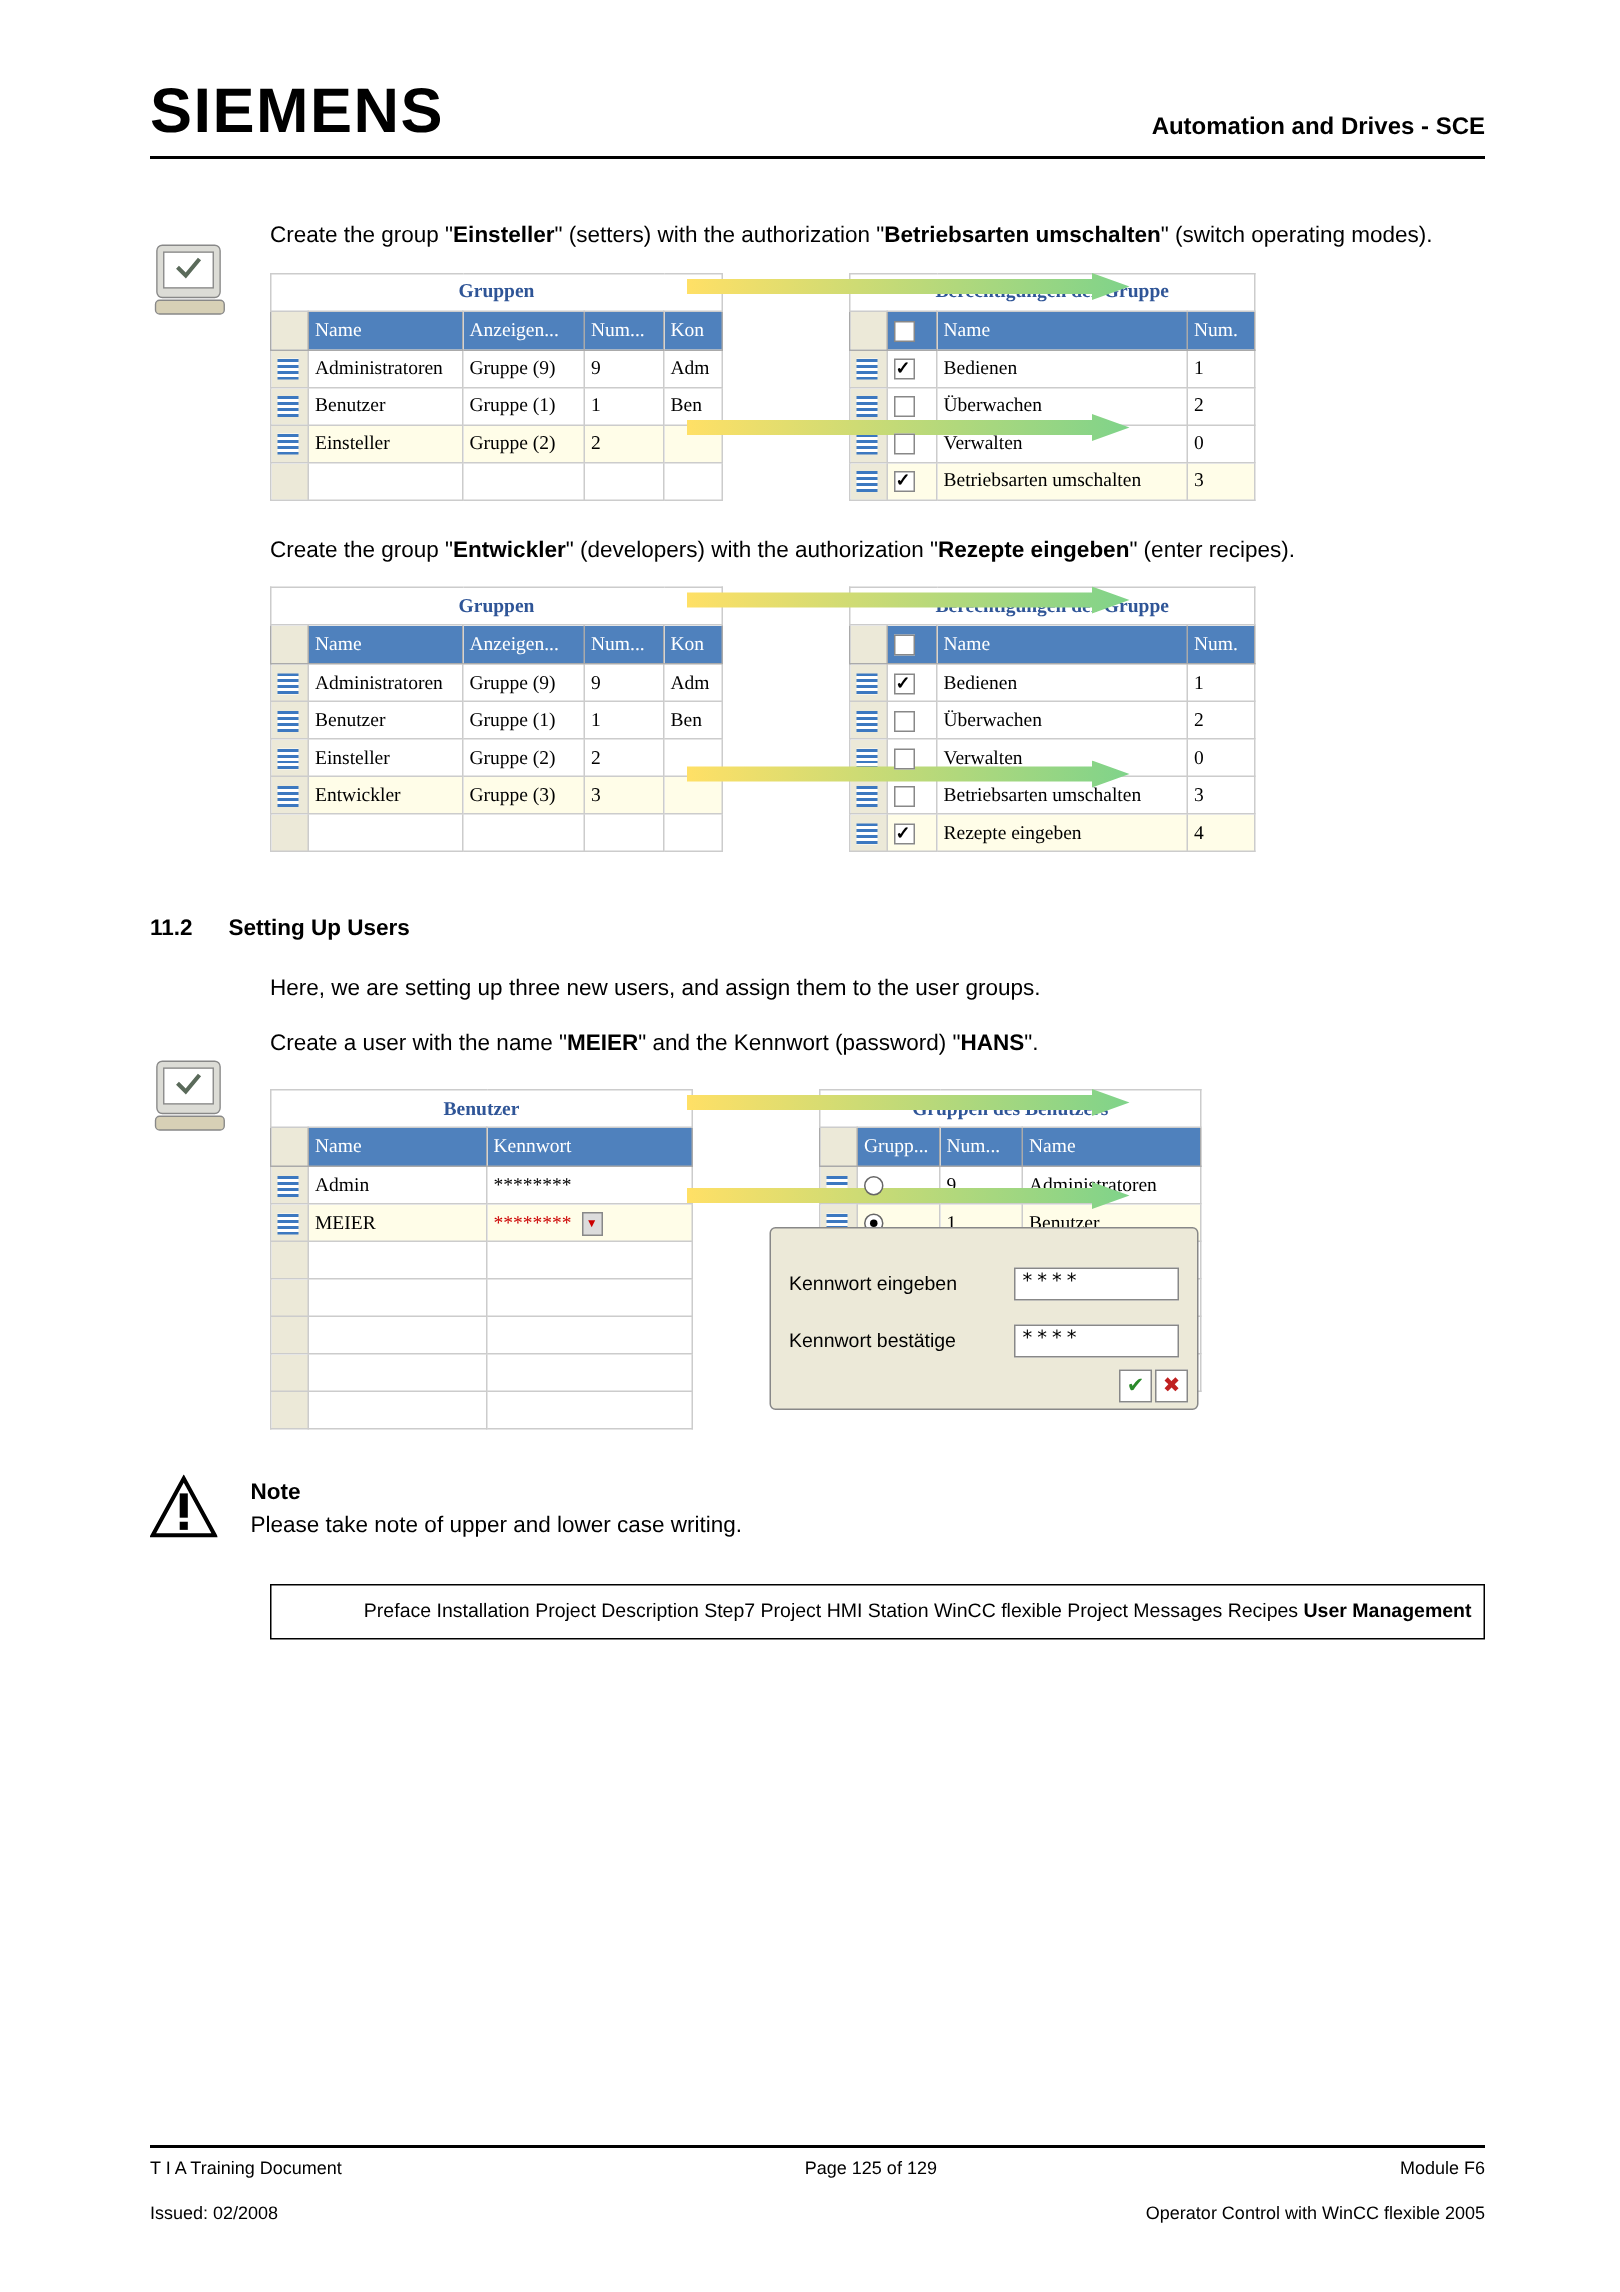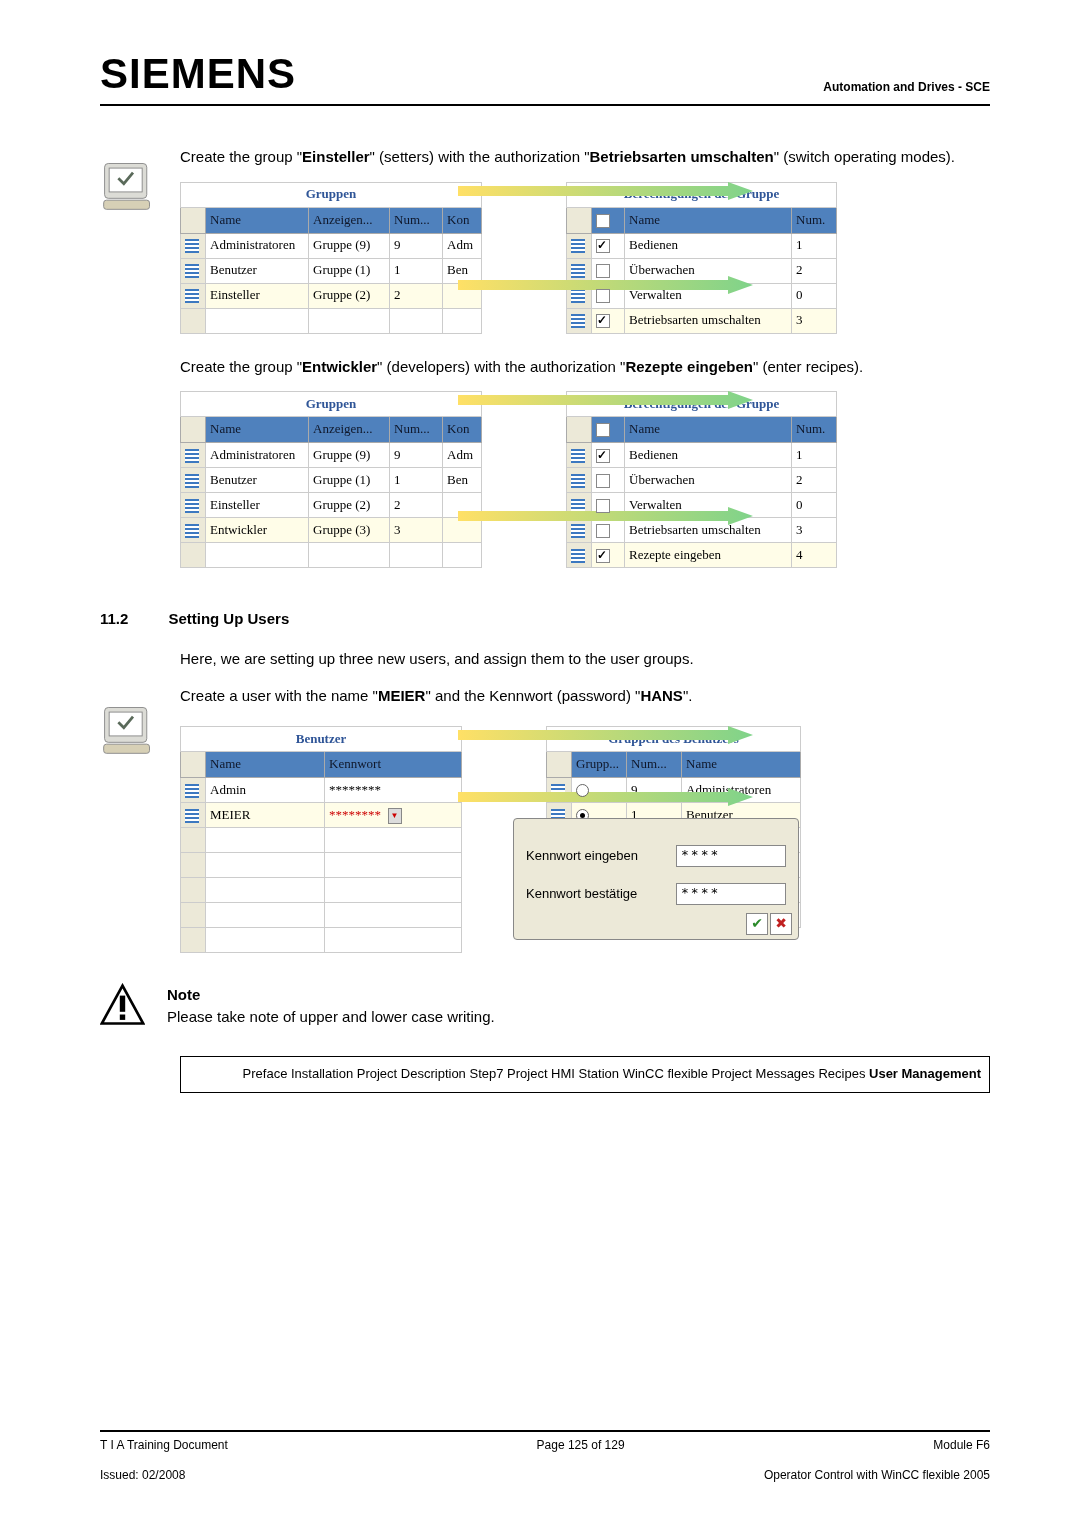--- a/index.html
+++ b/index.html
@@ -23,21 +23,21 @@
     border-bottom: 2px solid #000;
     padding-bottom: 6px;
   }
   .logo {
     font-family: Arial, sans-serif;
     font-weight: 900;
     font-size: 42px;
     letter-spacing: 1px;
   }
   .header-right {
-    font-size: 12px;
+    font-size: 16px;
     font-weight: bold;
     padding-bottom: 4px;
   }
   .side-icon {
     position: absolute;
     left: 100px;
   }
   .monitor-svg { width: 55px; height: 55px; }
   .exclam-svg { width: 45px; height: 45px; }
   .content {
@@ -54,21 +54,21 @@
     margin-top: 14px;
     position: relative;
   }
   .ui-table {
     border-collapse: collapse;
     font-size: 13px;
     font-family: Liberation Serif, serif;
   }
   .ui-table th {
     background: #4f81bd;
-    color: #0f172a;
+    color: #ffffff;
     font-weight: normal;
     text-align: left;
     padding: 3px 4px;
     border: 1px solid #aaa;
     overflow: hidden;
     height: 18px;
   }
   .ui-table td {
     border: 1px solid #ccc;
     padding: 2px 4px;
@@ -158,21 +158,21 @@
     font-size: 13px;
     font-family: Tahoma, Arial, sans-serif;
   }
   .pw-row { display:flex; align-items:center; gap:20px; margin-top:16px;}
   .pw-label { width:130px; }
   .pw-input { border:1px solid #888; background:#fff; width:100px; height:20px; padding:0 4px;
               font-family: monospace; letter-spacing:2px;}
   .dlg-btns{ position:absolute; right:6px; bottom:4px; display:flex; gap:2px;}
   .dlg-btn{ width:20px;height:20px;border:1px solid #888;background:#fff;
             font-size:14px;line-height:18px;text-align:center;}
-  .section-head { display:flex; gap:40px; margin: 40px 0 18px -80px; }
+  .section-head { display:flex; gap:24px; margin: 40px 0 18px -80px; }
   .section-num { font-weight:bold; }
   .section-title { font-weight:bold; }
   .note-block{ margin-top:30px; display:flex; gap:22px; align-items:center; margin-left:-80px;}
   .breadcrumb {
     border:1px solid #000; padding:8px; font-size:13px; margin-top:28px;
     text-align:right;
   }
   .footer-box{
     position:absolute;
     bottom:38px; left:100px; right:90px;

